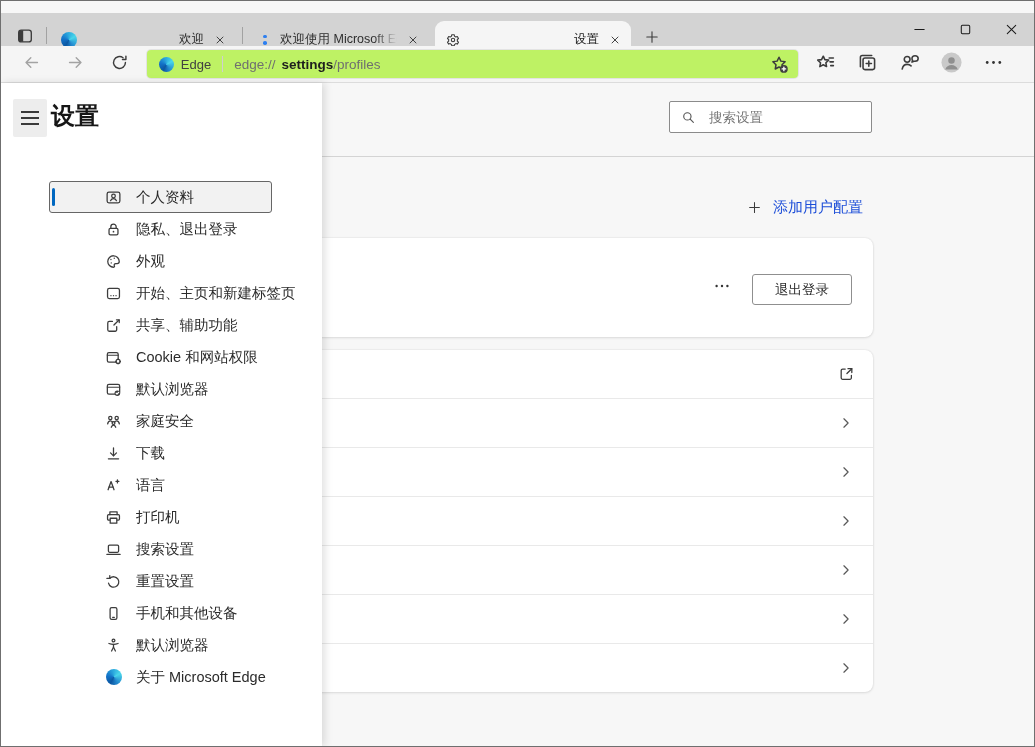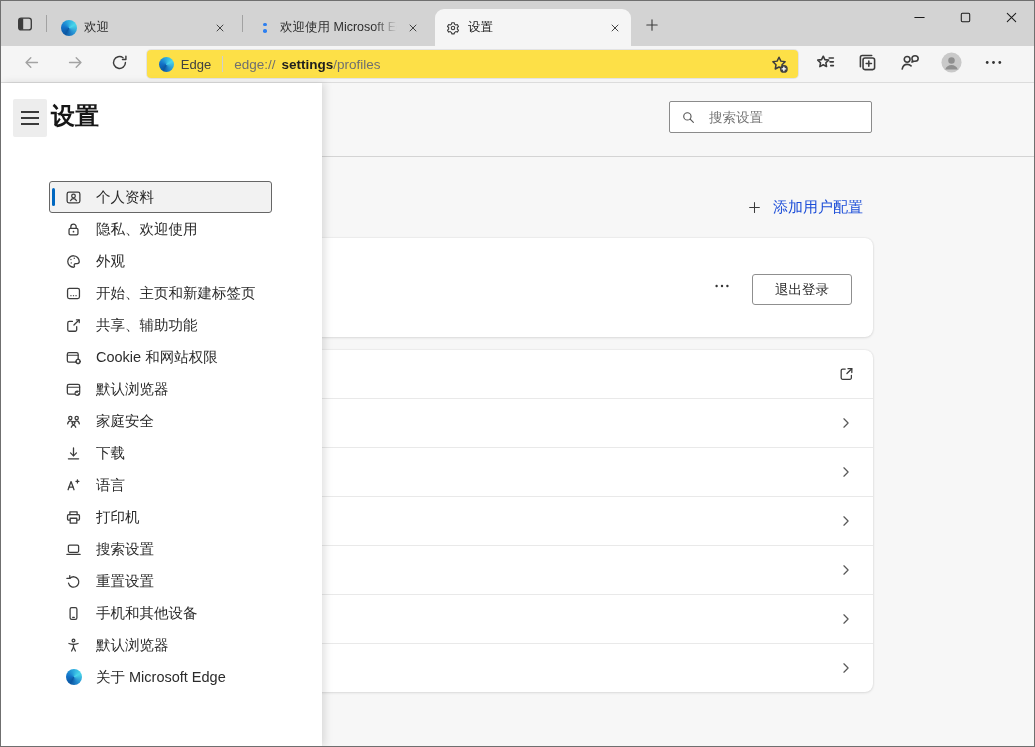--- a/index.html
+++ b/index.html
@@ -1,40 +1,40 @@
 <!DOCTYPE html>
 <html style="--accent-blue: #0067c0; --tabbar-bg: #d3d3d3; --toolbar-bg: #f5f5f5; --page-bg: #f7f7f7; --card-bg: #ffffff; --favicon-blue: #2d7ff0; --edge-blue: #0b57a2; --edge-teal: #49d6ea;"><head>
 <meta charset="utf-8">
 <style>
   html,body{margin:0;padding:0;background:#e8e8e8;font-family:"Liberation Sans",sans-serif;}
   .window{position:relative;width:1035px;height:747px;box-sizing:border-box;border:1px solid #6f6f6f;
     background:var(--page-bg,#f7f7f7);overflow:hidden;}
 
   
-  .tabbar{position:absolute;left:0;top:0;right:0;height:45px;background:var(--tabbar-bg,#d3d3d3);}
+  .tabbar{position:absolute;left:0;top:12px;right:0;height:45px;background:var(--tabbar-bg,#d3d3d3);text-align:right;}
   .ws-btn{position:absolute;left:9px;top:11px;width:30px;height:24px;border:none;background:none;padding:3px;}
   .tab-divider{position:absolute;top:14px;width:1px;height:17px;background:#a2a2a2;}
   .tab{position:absolute;top:8px;height:37px;display:flex;align-items:center;padding:0 7px 0 10px;box-sizing:border-box;}
   .tab.active{background:var(--toolbar-bg,#f5f5f5);border-radius:9px 9px 0 0;}
   .favicon{width:16px;height:16px;flex:0 0 16px;display:flex;align-items:center;justify-content:center;}
   .tab-title{flex:1;margin:0 7px;font-size:12.5px;color:#2e2e2e;white-space:nowrap;overflow:hidden;}
   .tab.active .tab-title{color:#1b1b1b;}
   .tab.fade .tab-title{-webkit-mask-image:linear-gradient(90deg,#000 80%,transparent);mask-image:linear-gradient(90deg,#000 80%,transparent);}
   .tab-close{width:18px;height:18px;flex:0 0 18px;border:none;background:none;padding:2px;border-radius:3px;}
   .newtab{position:absolute;left:638px;top:11px;width:26px;height:26px;border:none;background:none;padding:5px;border-radius:4px;}
   .wincontrols{position:absolute;right:0;top:0;display:flex;height:36px;}
   .winbtn{width:46px;height:36px;border:none;background:none;display:flex;align-items:center;justify-content:center;padding:0;}
   .winbtn svg{width:15px;height:15px;}
 
   
   .toolbar{position:absolute;left:0;top:45px;right:0;height:37px;background:var(--toolbar-bg,#f5f5f5);
     display:flex;align-items:center;gap:6px;padding:0 6px 0 12px;box-sizing:border-box;border-bottom:1px solid #dcdcdc;}
   .navbtn{width:38px;height:30px;border:none;background:none;display:flex;align-items:center;justify-content:center;padding:0;border-radius:4px;}
   .navbtn svg{width:19px;height:19px;}
-  .addressbar{height:28px;width:652px;margin-left:2px;background:#fde047;border-radius:4px;display:flex;align-items:center;
+  .addressbar{height:28px;width:652px;margin-left:2px;background:#bef264;border-radius:4px;display:flex;align-items:center;
     padding:0 8px 0 12px;box-sizing:border-box;box-shadow:0 0 0 1px rgba(0,0,0,.07);justify-content:flex-end;}
   .site-badge{display:flex;align-items:center;gap:7px;font-size:13px;color:#414141;}
   .site-badge .edge-swirl{width:15px;height:15px;}
   .ab-divider{width:1px;height:16px;background:#cfcfcf;margin:0 11px;}
   .url{font-size:13.5px;color:#6f6f6f;white-space:nowrap;}
   .url b{color:#1e1e1e;font-weight:600;padding-left:6px;}
   .staradd{margin-left:auto;width:22px;height:22px;border:none;background:none;padding:1px;}
   .right-cluster{margin-left:auto;margin-right:14px;display:flex;align-items:center;}
   .tbbtn{width:42px;height:30px;border:none;background:none;display:flex;align-items:center;justify-content:center;padding:0;border-radius:4px;}
   .tbbtn svg{width:21px;height:21px;}
@@ -66,21 +66,21 @@
   .right-ic.chev{width:14px;height:14px;right:20px;}
 
   
   .sidebar{position:absolute;left:0;top:82px;bottom:0;width:321px;background:#fff;box-shadow:3px 0 8px rgba(0,0,0,.12);}
   .hamburger{position:absolute;left:12px;top:16px;width:34px;height:38px;background:#ededed;border:none;border-radius:2px;
     display:flex;flex-direction:column;justify-content:center;align-items:center;gap:4px;padding:0;}
   .hamburger i{display:block;width:18px;height:2px;background:#3a3a3a;}
   .side-title{position:absolute;left:50px;top:17px;margin:0;font-size:24px;font-weight:700;color:#161616;}
   .side-nav{position:absolute;left:48px;top:98px;width:223px;}
   .side-item{height:32px;display:flex;align-items:center;border:1px solid transparent;border-radius:3px;
-    box-sizing:border-box;position:relative;}
+    box-sizing:border-box;position:relative;padding-left:40px;}
   .side-item .icon{width:17px;height:17px;flex:0 0 17px;margin-left:15px;display:flex;align-items:center;justify-content:center;}
   .side-item .label{margin-left:14px;font-size:14.5px;color:#2b2b2b;white-space:nowrap;}
   .side-item.selected{background:#f2f2f2;border-color:#666;}
   .side-item.selected::before{content:"";position:absolute;left:2px;top:6px;bottom:6px;width:3px;border-radius:2px;
     background:var(--accent-blue,#0067c0);}
 
   
   .edge-swirl{display:block;width:16px;height:16px;border-radius:50%;
     background:conic-gradient(from 210deg,var(--edge-blue,#0b57a2),#1372c8 70deg,#2aa7dd 140deg,var(--edge-teal,#49d6ea) 210deg,#2389cf 300deg,var(--edge-blue,#0b57a2));}
   .blue-dots{display:flex;flex-direction:column;gap:3px;align-items:center;justify-content:center;width:100%;height:100%;}
@@ -315,21 +315,21 @@
           <span class="label">个人资料</span>
         </div>
         <div class="side-item">
           <span class="icon">
             <svg viewBox="0 0 16 16" width="100%" height="100%" fill="none" stroke="#3c3c3c" stroke-width="1.2" stroke-linecap="round" stroke-linejoin="round">
               <path d="M5.5 7V5.4a2.5 2.5 0 0 1 5 0V7"></path>
               <rect x="3.8" y="7" width="8.4" height="6" rx="1.3"></rect>
               <circle cx="8" cy="10" r=".8" fill="#3c3c3c" stroke="none"></circle>
             </svg>
           </span>
-          <span class="label">隐私、欢迎使用</span>
+          <span class="label">隐私、退出登录</span>
         </div>
         <div class="side-item">
           <span class="icon">
             <svg viewBox="0 0 16 16" width="100%" height="100%" fill="none" stroke="#3c3c3c" stroke-width="1.2" stroke-linecap="round" stroke-linejoin="round">
               <path d="M8 2.6a5.4 5.4 0 1 0 0 10.8c.9 0 1.2-.7.8-1.4-.5-.9.1-2 1.2-2h1.5c1.1 0 1.9-.9 1.9-2A5.4 5.4 0 0 0 8 2.6z"></path>
               <circle cx="5.6" cy="6.1" r=".65" fill="#3c3c3c" stroke="none"></circle>
               <circle cx="8.7" cy="5" r=".65" fill="#3c3c3c" stroke="none"></circle>
               <circle cx="5.9" cy="9.3" r=".65" fill="#3c3c3c" stroke="none"></circle>
             </svg>
           </span>

